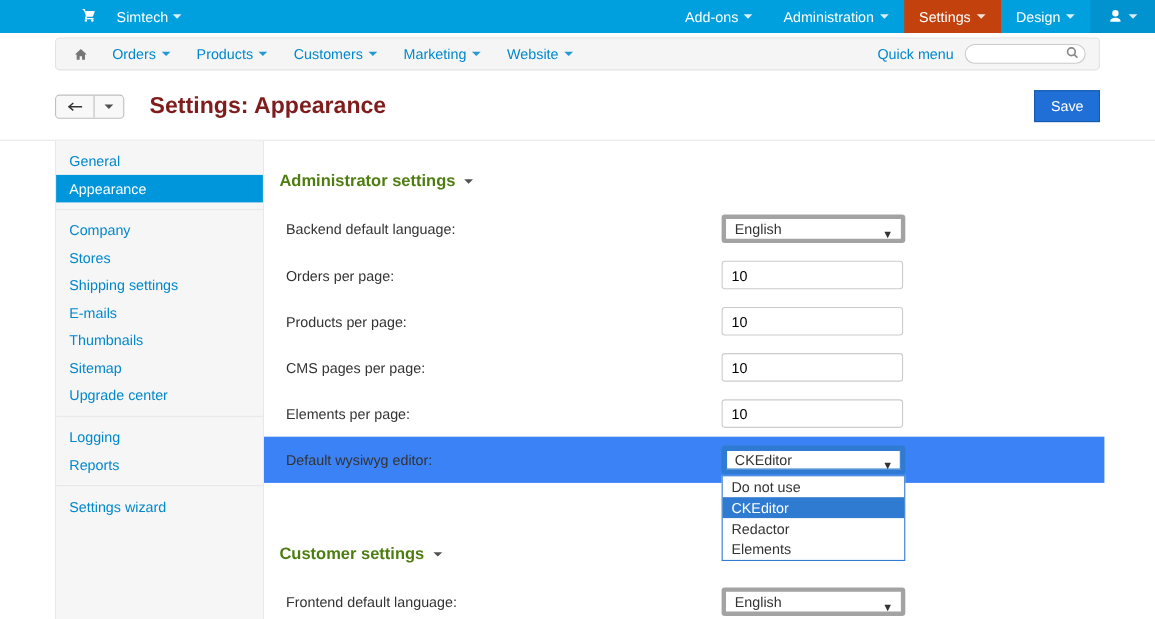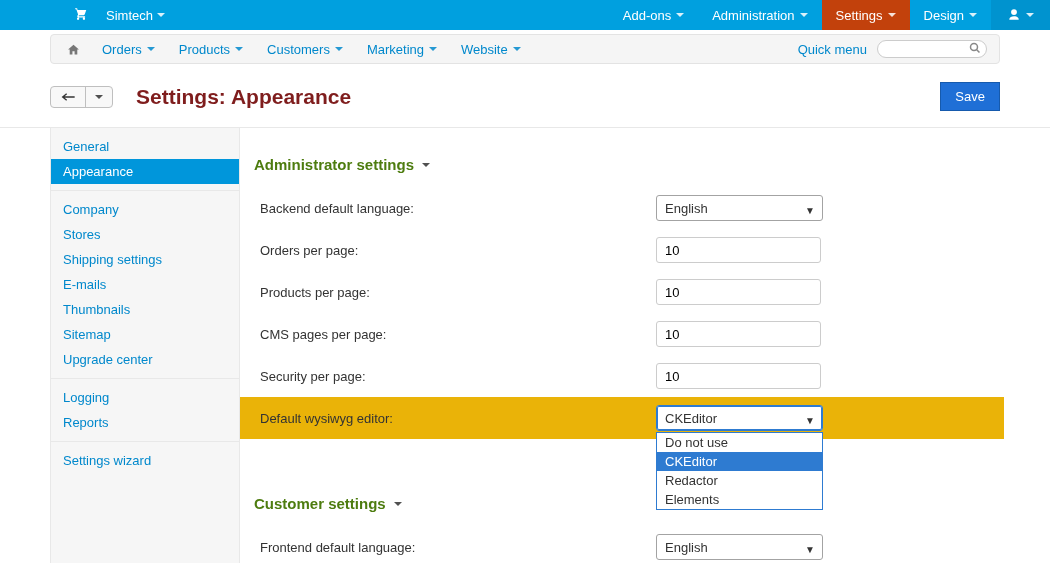--- a/index.html
+++ b/index.html
@@ -41,25 +41,25 @@
   .sidebar { width: 190px; background: #f6f6f6; border: 1px solid #e8e8e8; border-top: none; font-size: 13px; padding-bottom: 20px; min-height: 470px; }
   .sidebar .group { padding: 6px 0; }
   .sidebar .sep { border-top: 1px solid #e8e8e8; }
   .sidebar a.sitem { display: block; padding: 5px 12px; color: #0088cc; cursor: pointer; }
   .sidebar a.sitem.active { background: #0096db; color: #fff; }
 
   .content { flex: 1; padding: 20px 60px 20px 14px; }
   .section-head { font-size: 15px; font-weight: bold; color: #4d7c0f; display: flex; align-items: center; gap: 8px; margin: 8px 0 14px 0; }
 
   .form-row { display: flex; align-items: center; min-height: 42px; padding: 2px 0; gap: 22px; }
-  .form-row.highlight { background: #eab308; margin: 0 -14px; padding: 6px 14px; }
+  .form-row.highlight { background: #3b82f6; margin: 0 -14px; padding: 6px 14px; }
   .form-row .lbl { width: 380px; font-size: 13px; color: #333; padding-left: 6px; }
   .form-row .fld input[type=text] { width: 165px; height: 26px; border: 1px solid #ccc; border-radius: 3px; padding: 0 8px; font-size: 13px; }
   .selectwrap { position: relative; width: 167px; }
-  .selectwrap .selbox { width: 100%; height: 26px; border: 1px solid #a3a3a3; border-radius: 3px; padding: 0 22px 0 8px; font-size: 13px; display: flex; align-items: center; background: #fff; cursor: pointer; position: relative; }
+  .selectwrap .selbox { width: 100%; height: 26px; border: 4px solid #a3a3a3; border-radius: 3px; padding: 0 22px 0 8px; font-size: 13px; display: flex; align-items: center; background: #fff; cursor: pointer; position: relative; }
   .selectwrap.open .selbox { border-color: #2e7bd1; box-shadow: 0 0 0 1px #2e7bd1 inset; }
   .selectwrap .selbox .tri { position: absolute; right: 7px; top: 9px; font-size: 10px; color: #333; }
   .dropdown { position: absolute; top: 27px; left: 0; width: 100%; border: 1px solid #2e7bd1; background: #fff; z-index: 10; }
   .dropdown .opt { padding: 2px 8px; font-size: 13px; cursor: pointer; }
   .dropdown .opt.sel { background: #2e7bd1; color: #fff; }
 
   svg { display: block; }
 </style>
 </head>
 <body>
@@ -212,21 +212,21 @@
       <div class="lbl">Products per page:</div>
       <div class="fld"><input type="text" value="10" style=""></div>
     </div>
 
     <div class="form-row">
       <div class="lbl">CMS pages per page:</div>
       <div class="fld"><input type="text" value="10" style=""></div>
     </div>
 
     <div class="form-row">
-      <div class="lbl">Security per page:</div>
+      <div class="lbl">Elements per page:</div>
       <div class="fld"><input type="text" value="10" style=""></div>
     </div>
 
     <div class="form-row highlight">
       <div class="lbl">Default wysiwyg editor:</div>
       <div class="fld">
         <div class="selectwrap open">
           <div class="selbox">
               <span>CKEditor</span>
               <span class="tri">▼</span>

